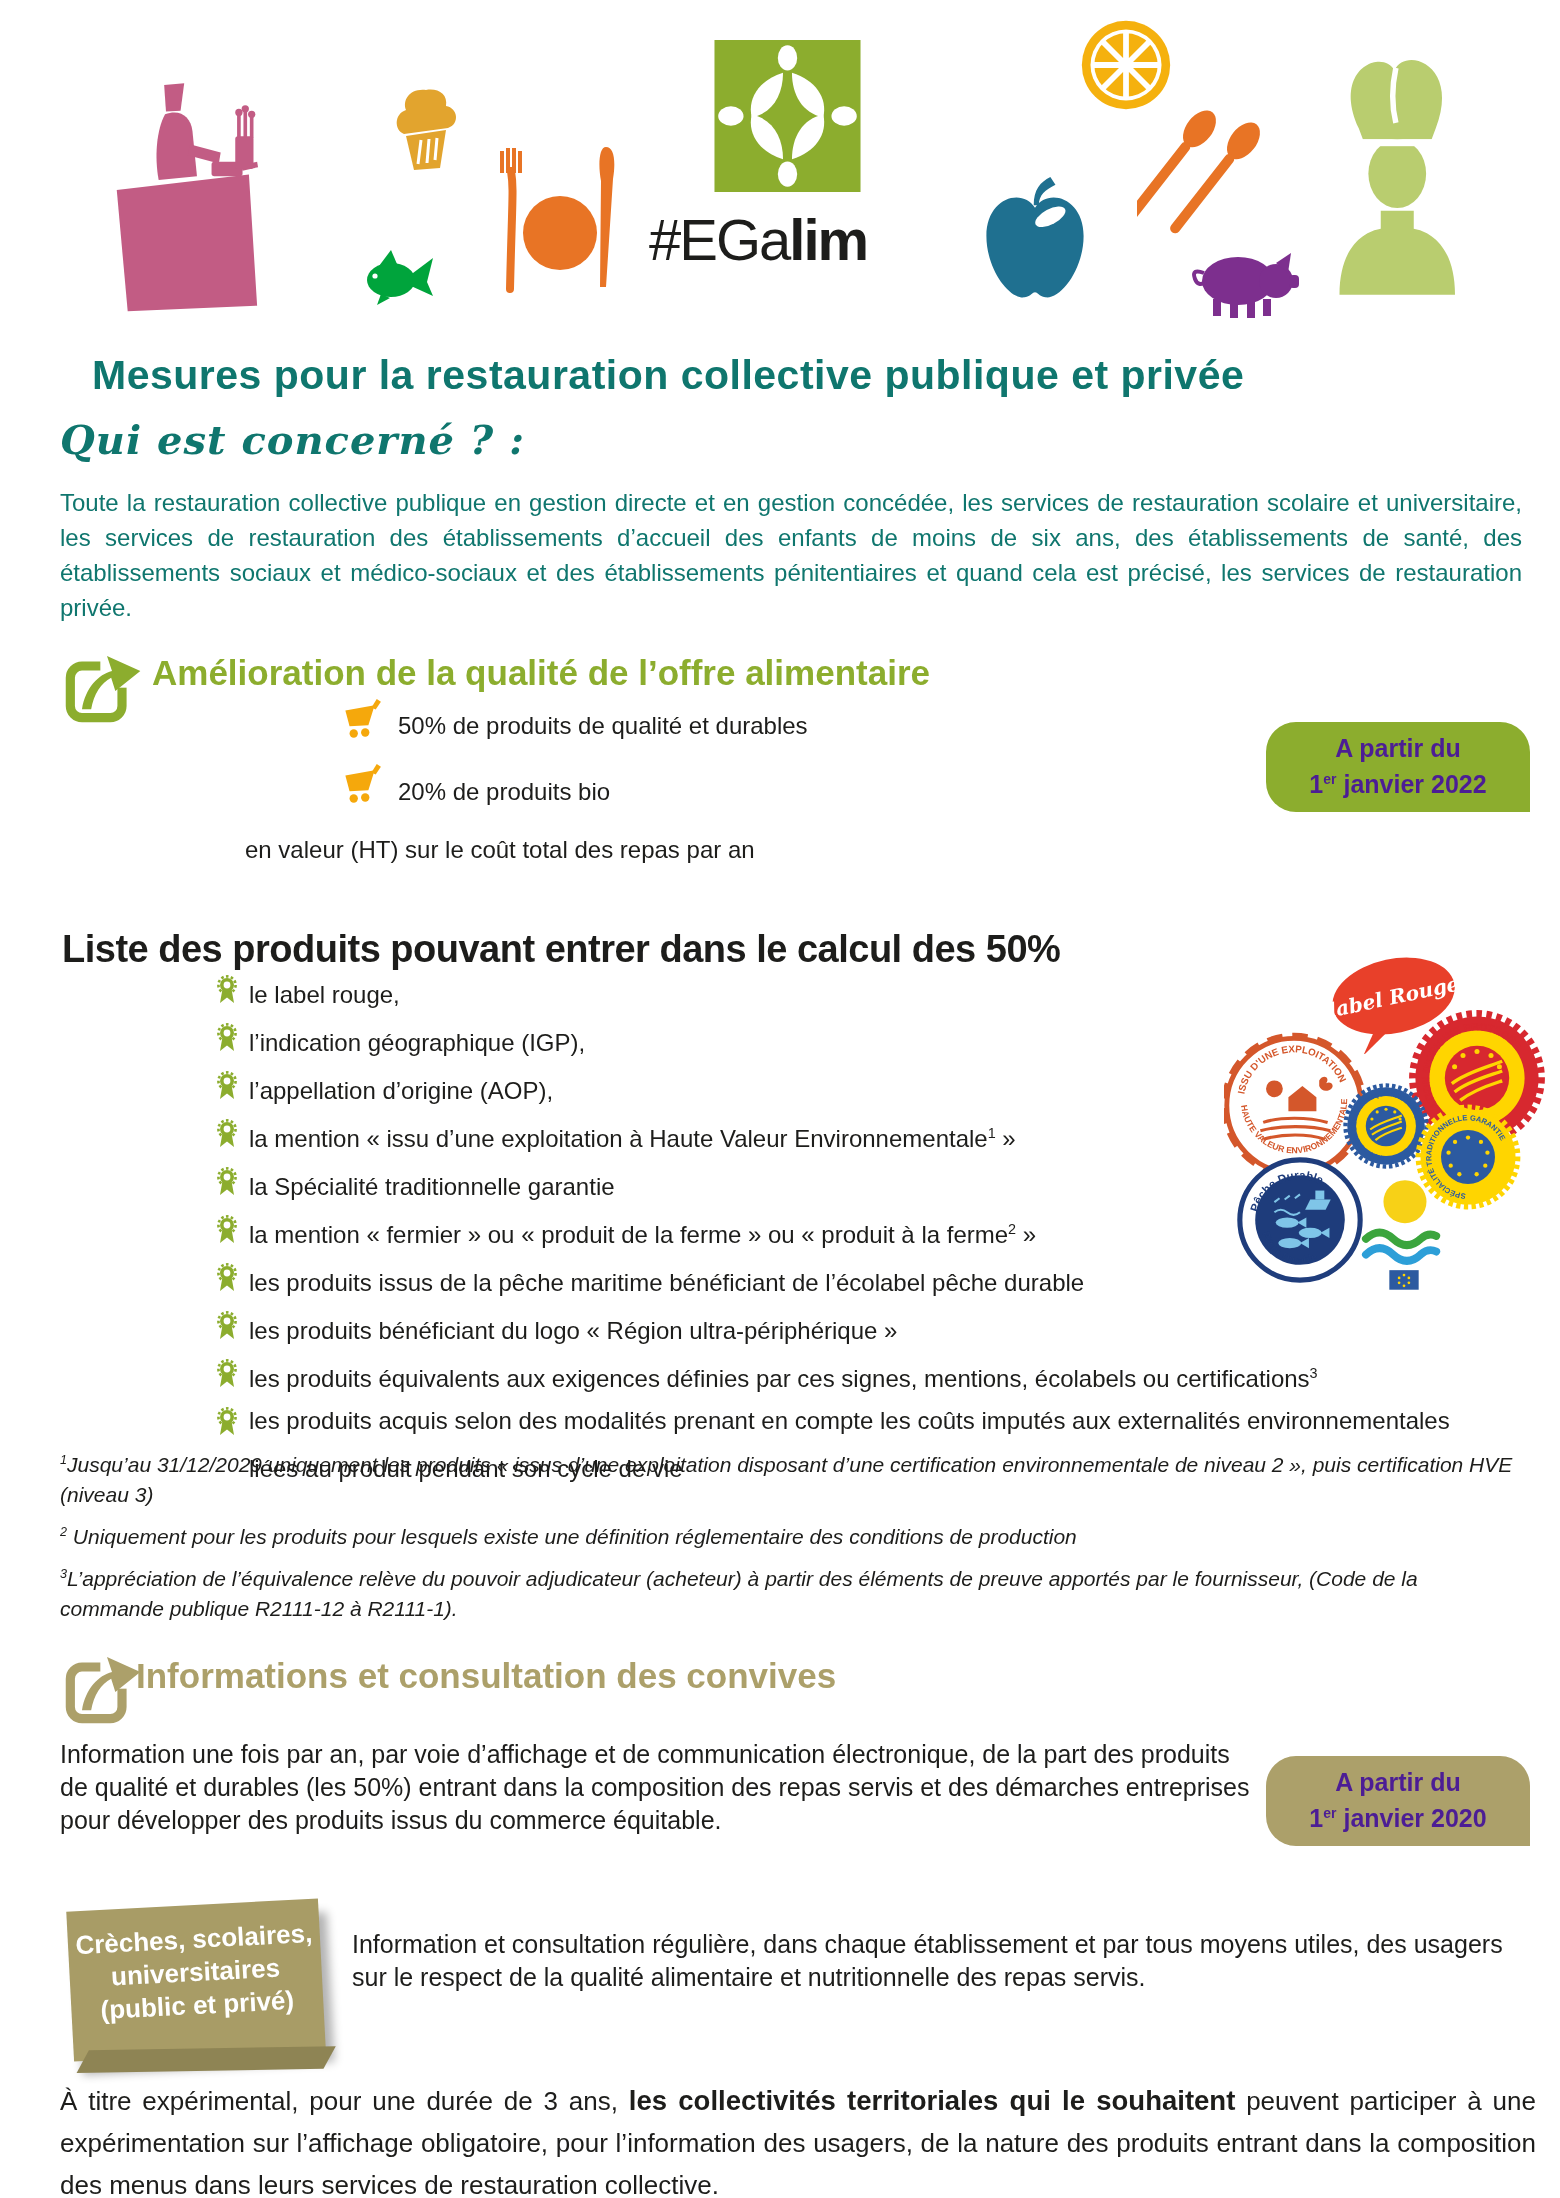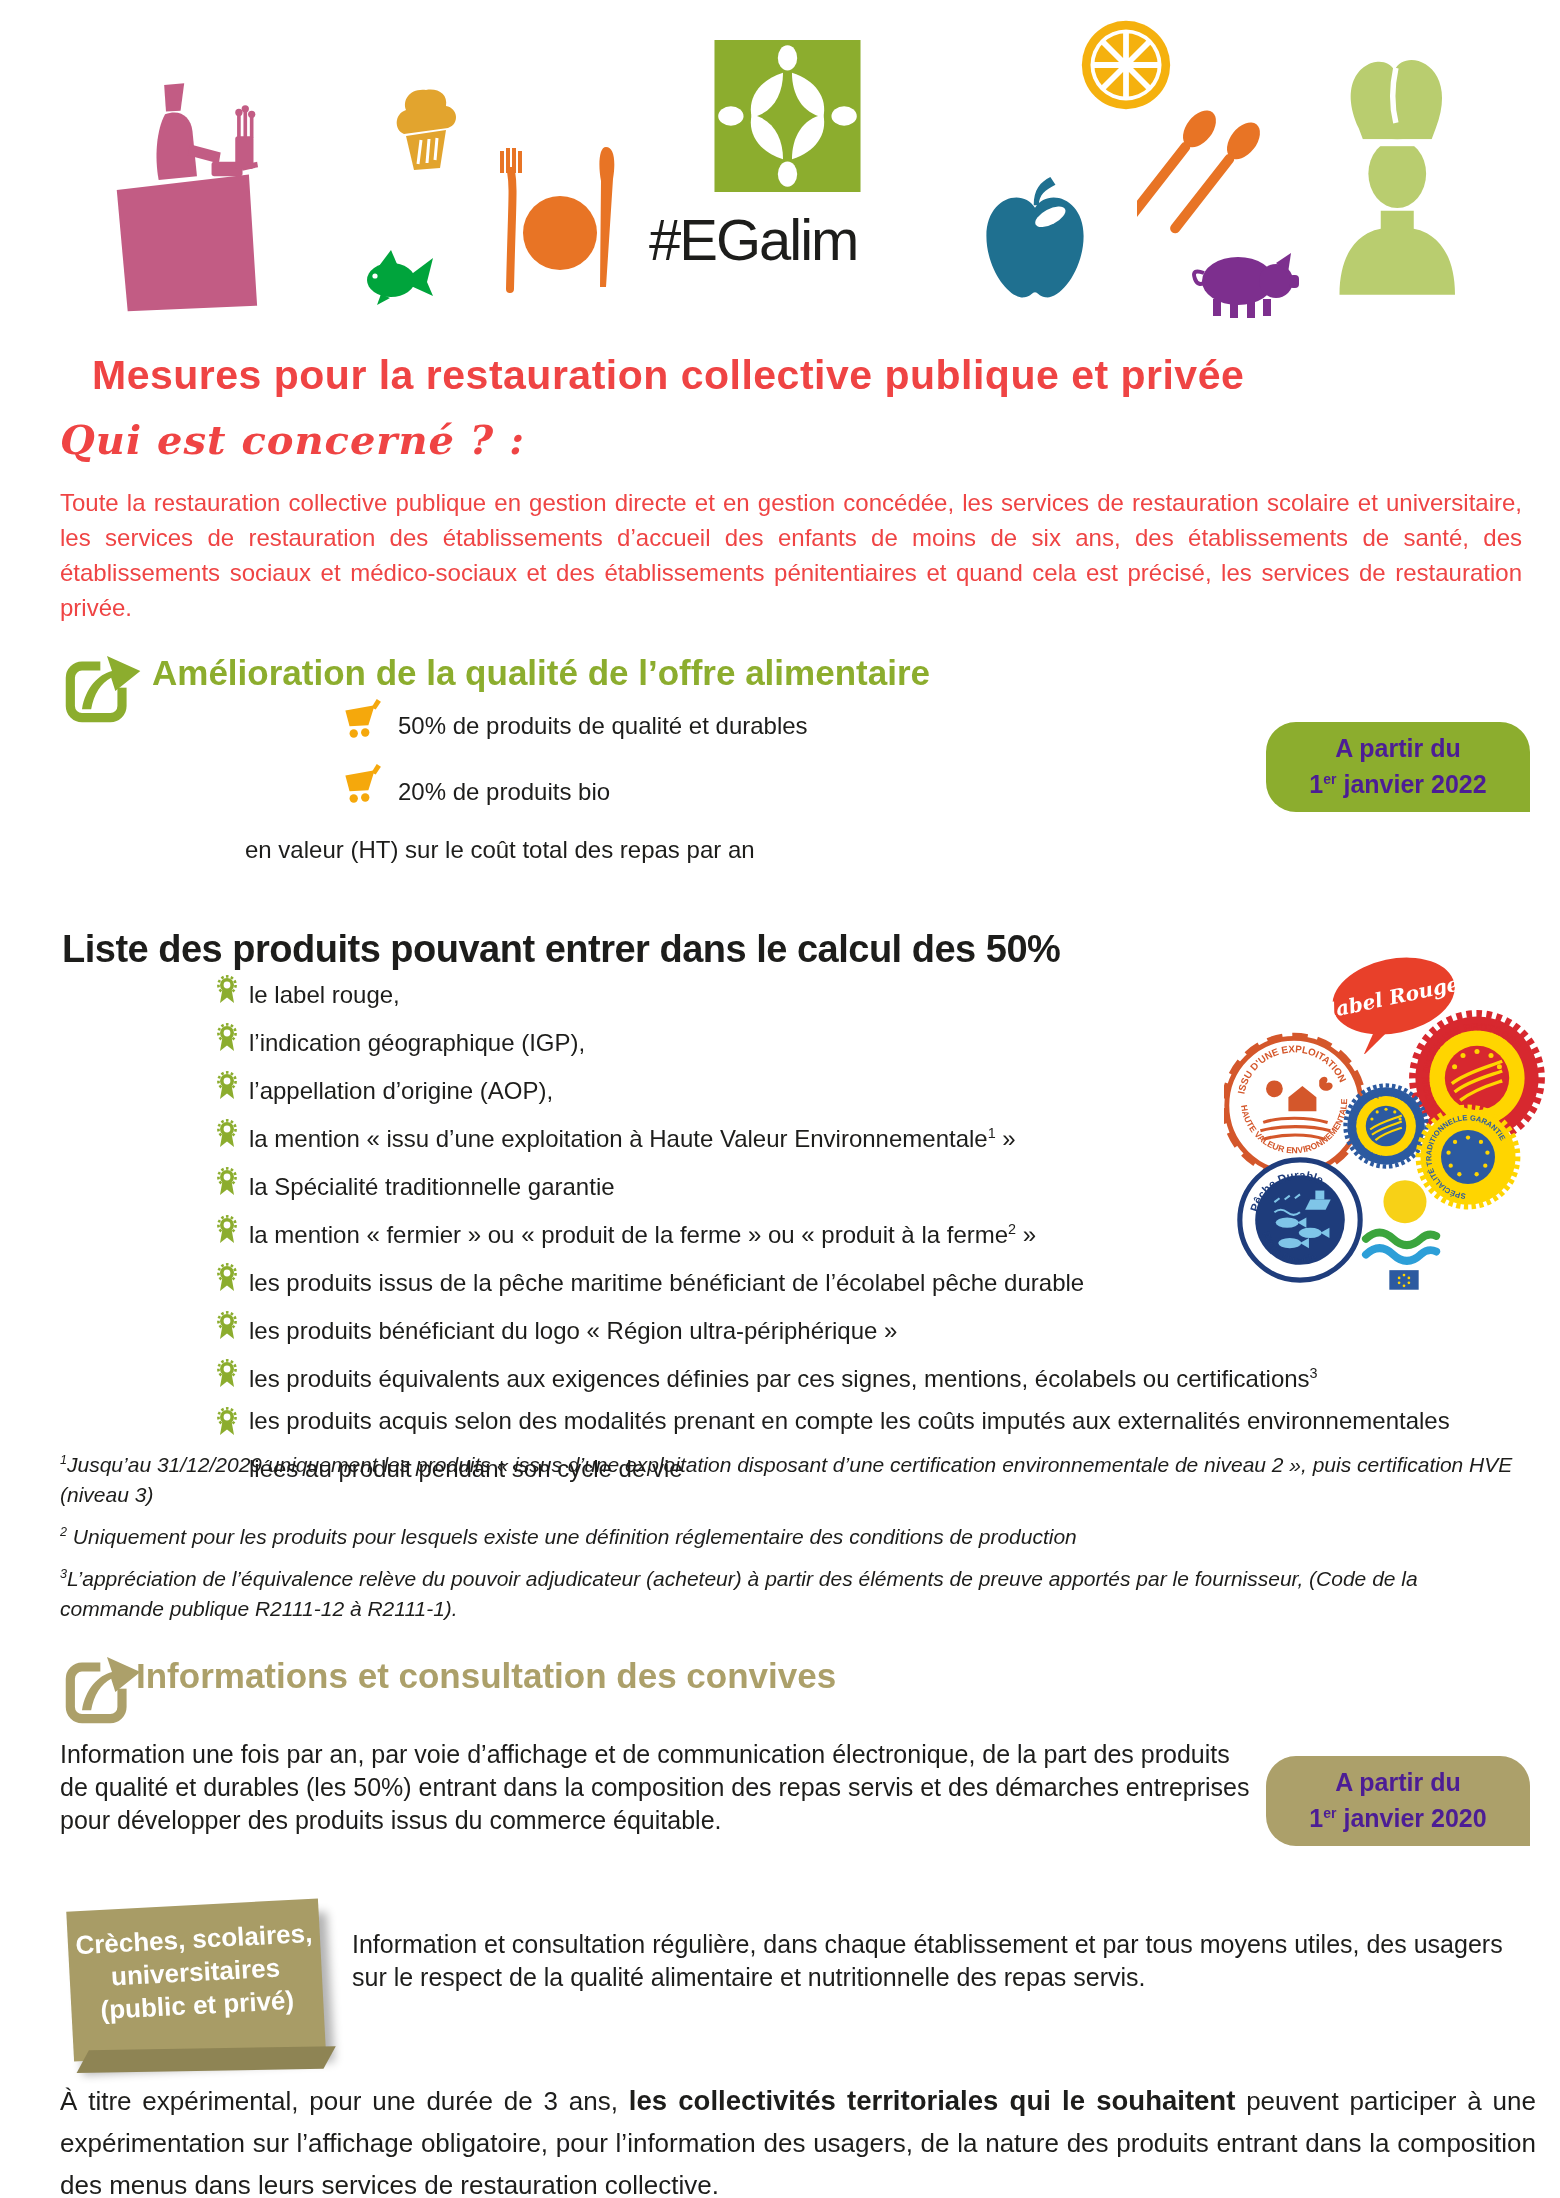--- a/index.html
+++ b/index.html
@@ -1,19 +1,19 @@
 <!DOCTYPE html>
 <html><head>
 <meta charset="utf-8">
 <style>
   html,body{margin:0;padding:0;background:#fff;}
   .page{position:relative;width:1560px;height:2198px;background:#fff;overflow:hidden;
         font-family:"Liberation Sans",sans-serif;color:#1d1d1b;}
   .abs{position:absolute;}
-  .blue{color:#ef4444;}
+  .blue{color:#0f766e;}
   .green{color:#8cad2e;}
   .olive{color:#aca06a;}
   h1,h2,p{margin:0;padding:0;}
   .title{font-size:41px;font-weight:bold;letter-spacing:.5px;}
   .script{font-family:"DejaVu Serif",serif;font-style:italic;font-weight:600;font-size:40px;letter-spacing:1px;}
   .intro{font-size:24px;line-height:35px;text-align:justify;}
   .sec-title{font-size:35px;font-weight:bold;}
   .bullet-text{font-size:24px;}
   .badge{border-radius:30px 30px 0 30px;color:#4c1d95;font-weight:bold;font-size:25px;
          display:flex;flex-direction:column;align-items:center;justify-content:center;line-height:31px;}
@@ -27,21 +27,21 @@
   .footnotes p{font-size:21px;line-height:30px;font-style:italic;margin-bottom:7px;}
   .body-lg{font-size:25px;line-height:33px;}
   .sticky{background:#a89c66;transform:rotate(-3deg);color:#fff;font-weight:bold;font-size:26px;
           line-height:33px;text-align:center;display:flex;flex-direction:column;justify-content:flex-start;
           padding-top:18px;box-shadow:8px 14px 10px rgba(0,0,0,.30);}
   .sticky:after{content:"";position:absolute;left:6px;right:-6px;bottom:-16px;height:22px;
                 background:#8e8454;transform:skewX(-30deg) rotate(2deg);z-index:-1;}
   .experiment{font-size:26px;line-height:42px;text-align:justify;}
   .experiment b{font-size:27.5px;}
   .hashtag{font-size:58px;letter-spacing:-2px;color:#1d1d1b;font-weight:400;}
-  .hashtag b{font-weight:normal;text-align:center;}
+  .hashtag b{font-weight:bold;text-align:center;}
 </style>
 </head>
 <body>
 
 <div class="page">
 
   <div>
 
     <svg class="abs" style="left:94px;top:76px" width="195" height="237" viewBox="0 0 200 260">
       <g fill="#c25c84">

